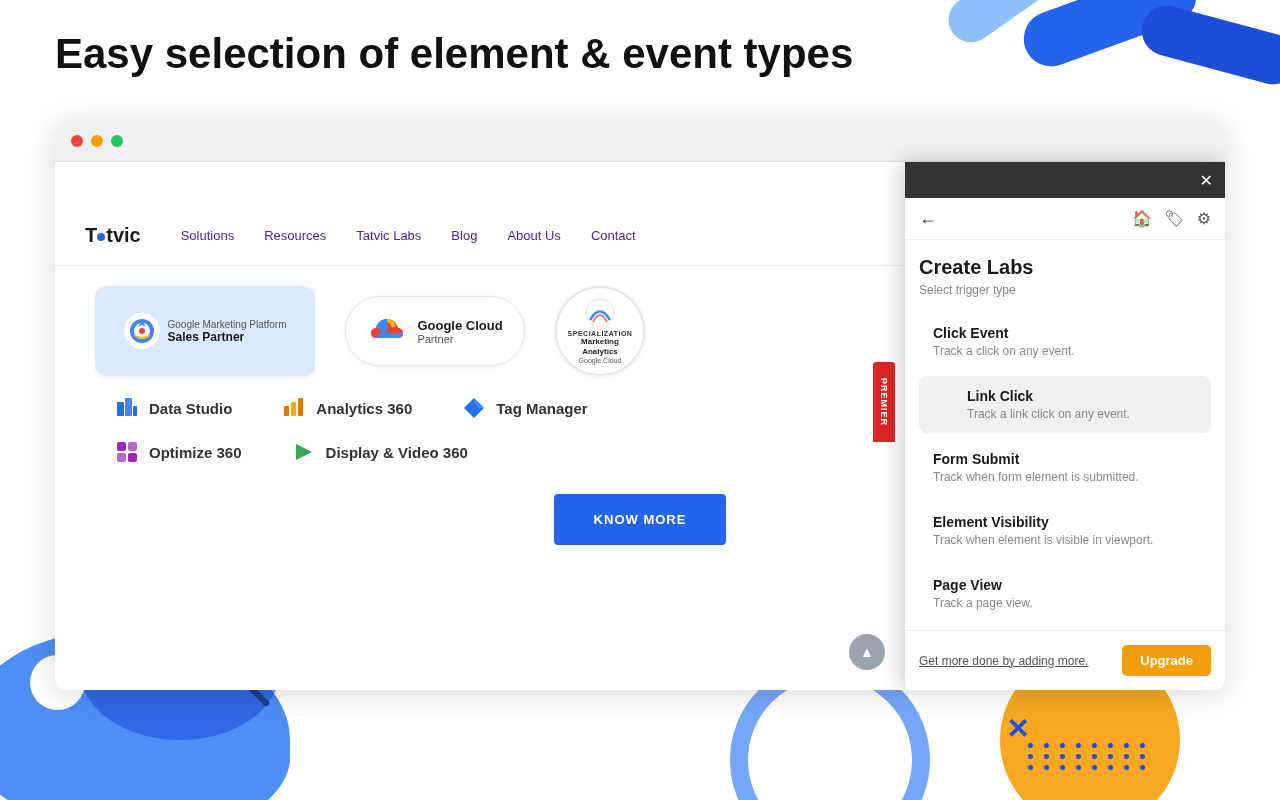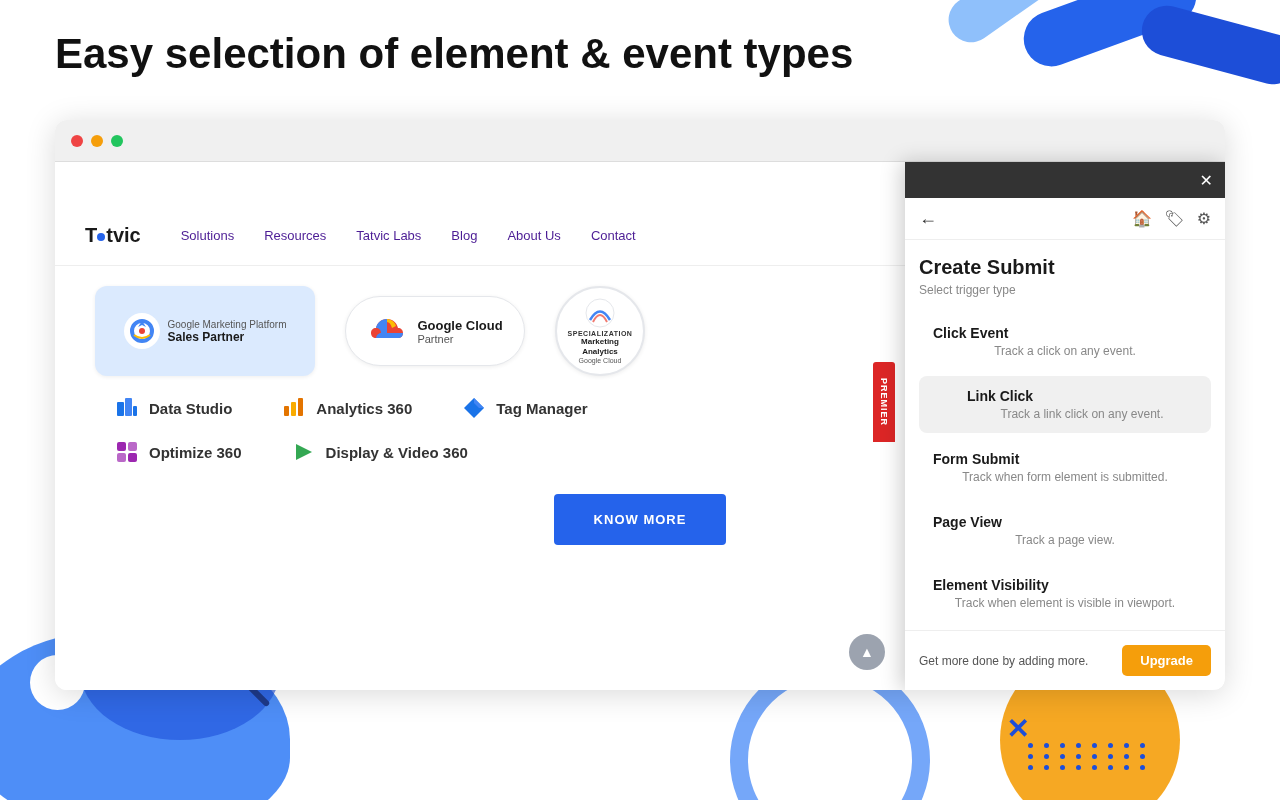--- a/index.html
+++ b/index.html
@@ -369,34 +369,34 @@
     .event-item.selected { background: #f0f0f0; padding-left: 48px; }
     .event-item-title {
       font-size: 14px;
       font-weight: 600;
       color: #1a1a1a;
       margin-bottom: 3px;
     }
     .event-item-desc {
       font-size: 12px;
       color: #888;
-      text-align: center;
     }
 
     .panel-footer {
       padding: 14px;
       border-top: 1px solid #eee;
       display: flex;
       align-items: center;
       justify-content: space-between;
       gap: 10px;
     }
     .panel-footer-text {
       font-size: 12px;
       color: #555;
+      text-decoration: underline;
     }
     .upgrade-btn {
       background: #f59e0b;
       color: white;
       border: none;
       padding: 8px 18px;
       border-radius: 5px;
       font-size: 13px;
       font-weight: 600;
       cursor: pointer;
@@ -612,46 +612,46 @@
       <div class="panel-toolbar">
         <button class="panel-back-btn">←</button>
         <div class="panel-toolbar-icons">
           <button class="panel-icon-btn">🏠</button>
           <button class="panel-icon-btn">🏷</button>
           <button class="panel-icon-btn">⚙</button>
         </div>
       </div>
 
       <div class="panel-body">
-        <div class="panel-title">Create Submit</div>
+        <div class="panel-title">Create Labs</div>
         <div class="panel-subtitle">Select trigger type</div>
 
         <div class="event-item">
           <div class="event-item-title">Click Event</div>
           <div class="event-item-desc">Track a click on any event.</div>
         </div>
 
         <div class="event-item selected">
           <div class="event-item-title">Link Click</div>
           <div class="event-item-desc">Track a link click on any event.</div>
         </div>
 
         <div class="event-item">
           <div class="event-item-title">Form Submit</div>
           <div class="event-item-desc">Track when form element is submitted.</div>
         </div>
 
         <div class="event-item">
+          <div class="event-item-title">Element Visibility</div>
+          <div class="event-item-desc">Track when element is visible in viewport.</div>
+        </div>
+
+        <div class="event-item">
           <div class="event-item-title">Page View</div>
           <div class="event-item-desc">Track a page view.</div>
-        </div>
-
-        <div class="event-item">
-          <div class="event-item-title">Element Visibility</div>
-          <div class="event-item-desc">Track when element is visible in viewport.</div>
         </div>
       </div>
 
       <div class="panel-footer">
         <span class="panel-footer-text">Get more done by adding more.</span>
         <button class="upgrade-btn">Upgrade</button>
       </div>
     </div>
 
     <div class="scroll-top-btn">▲</div>

